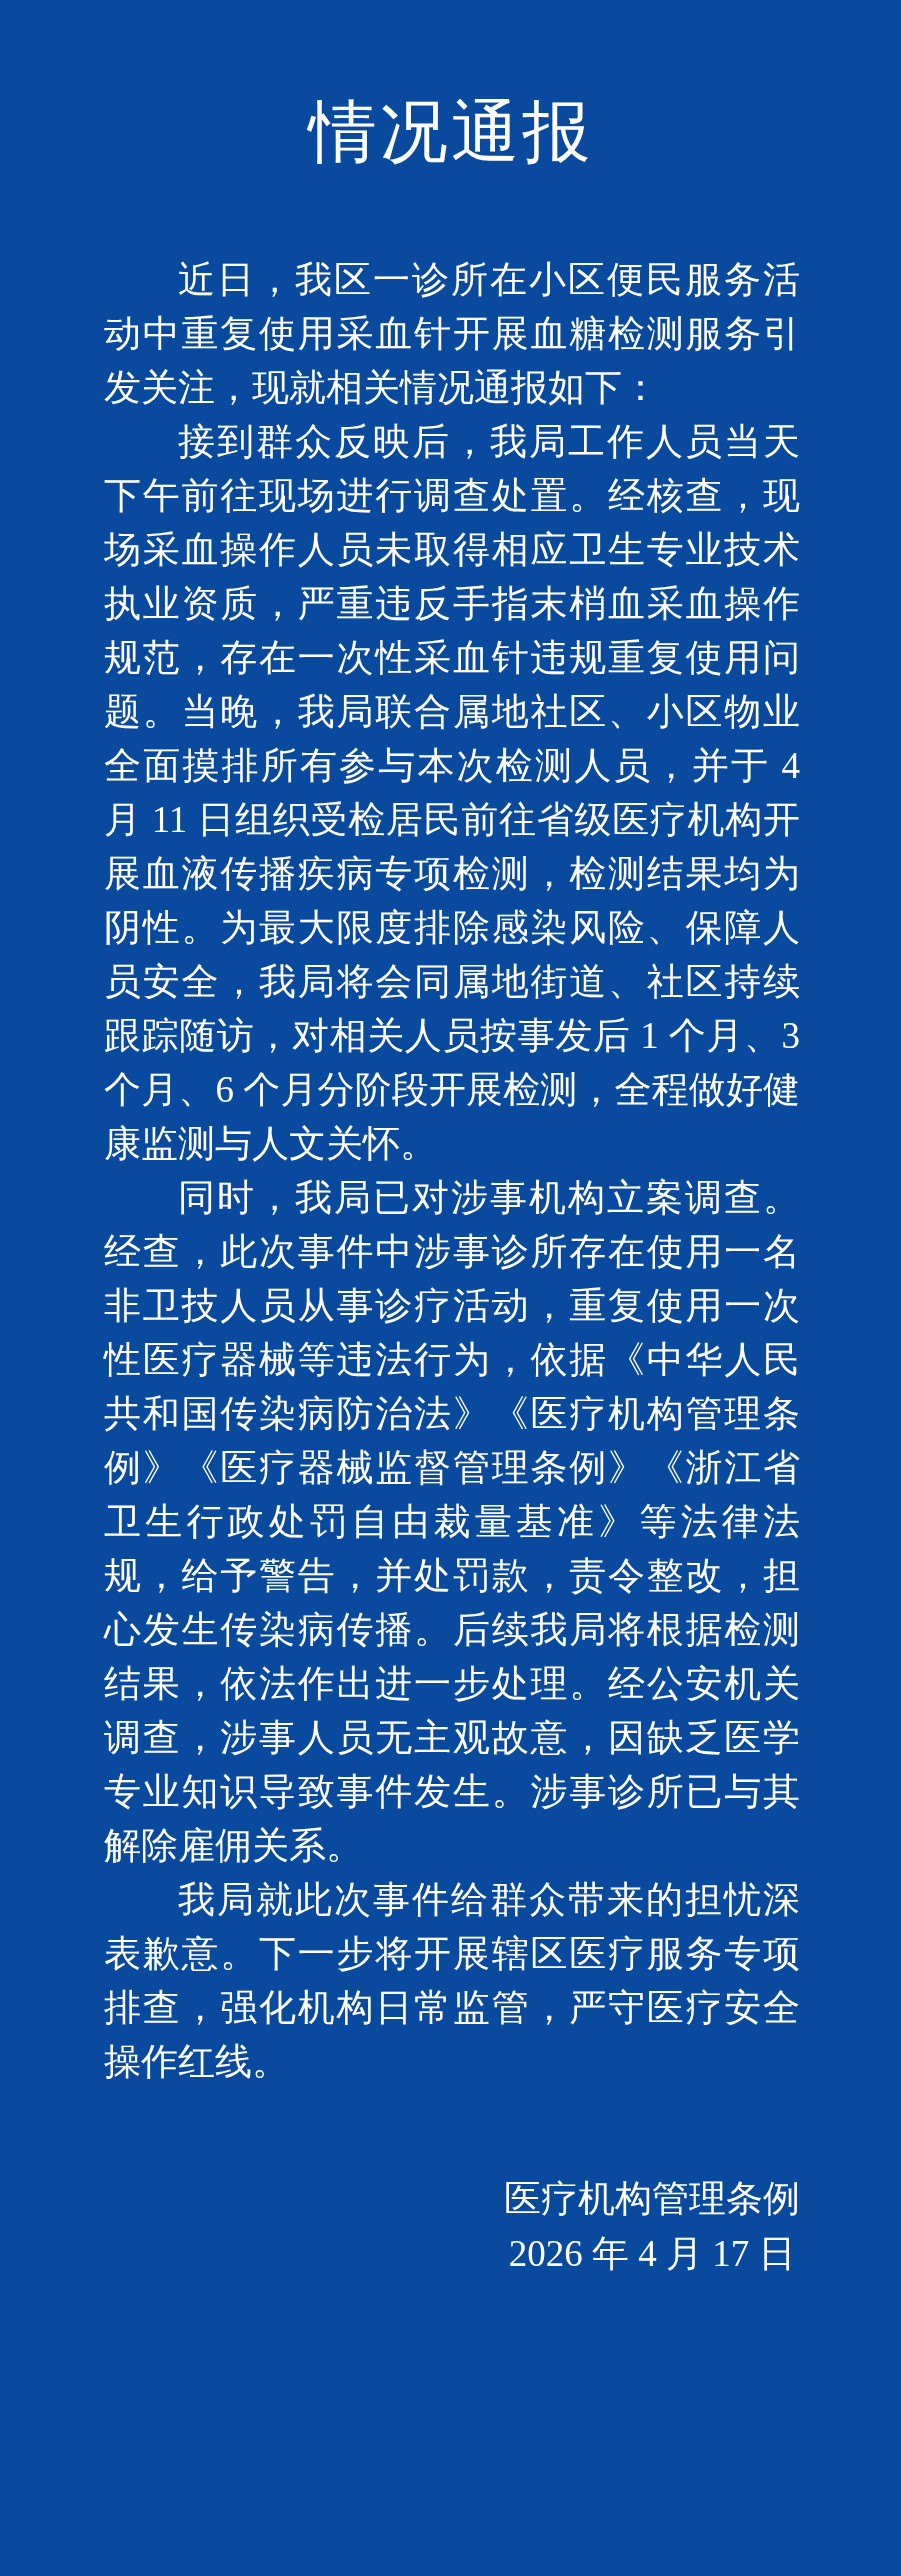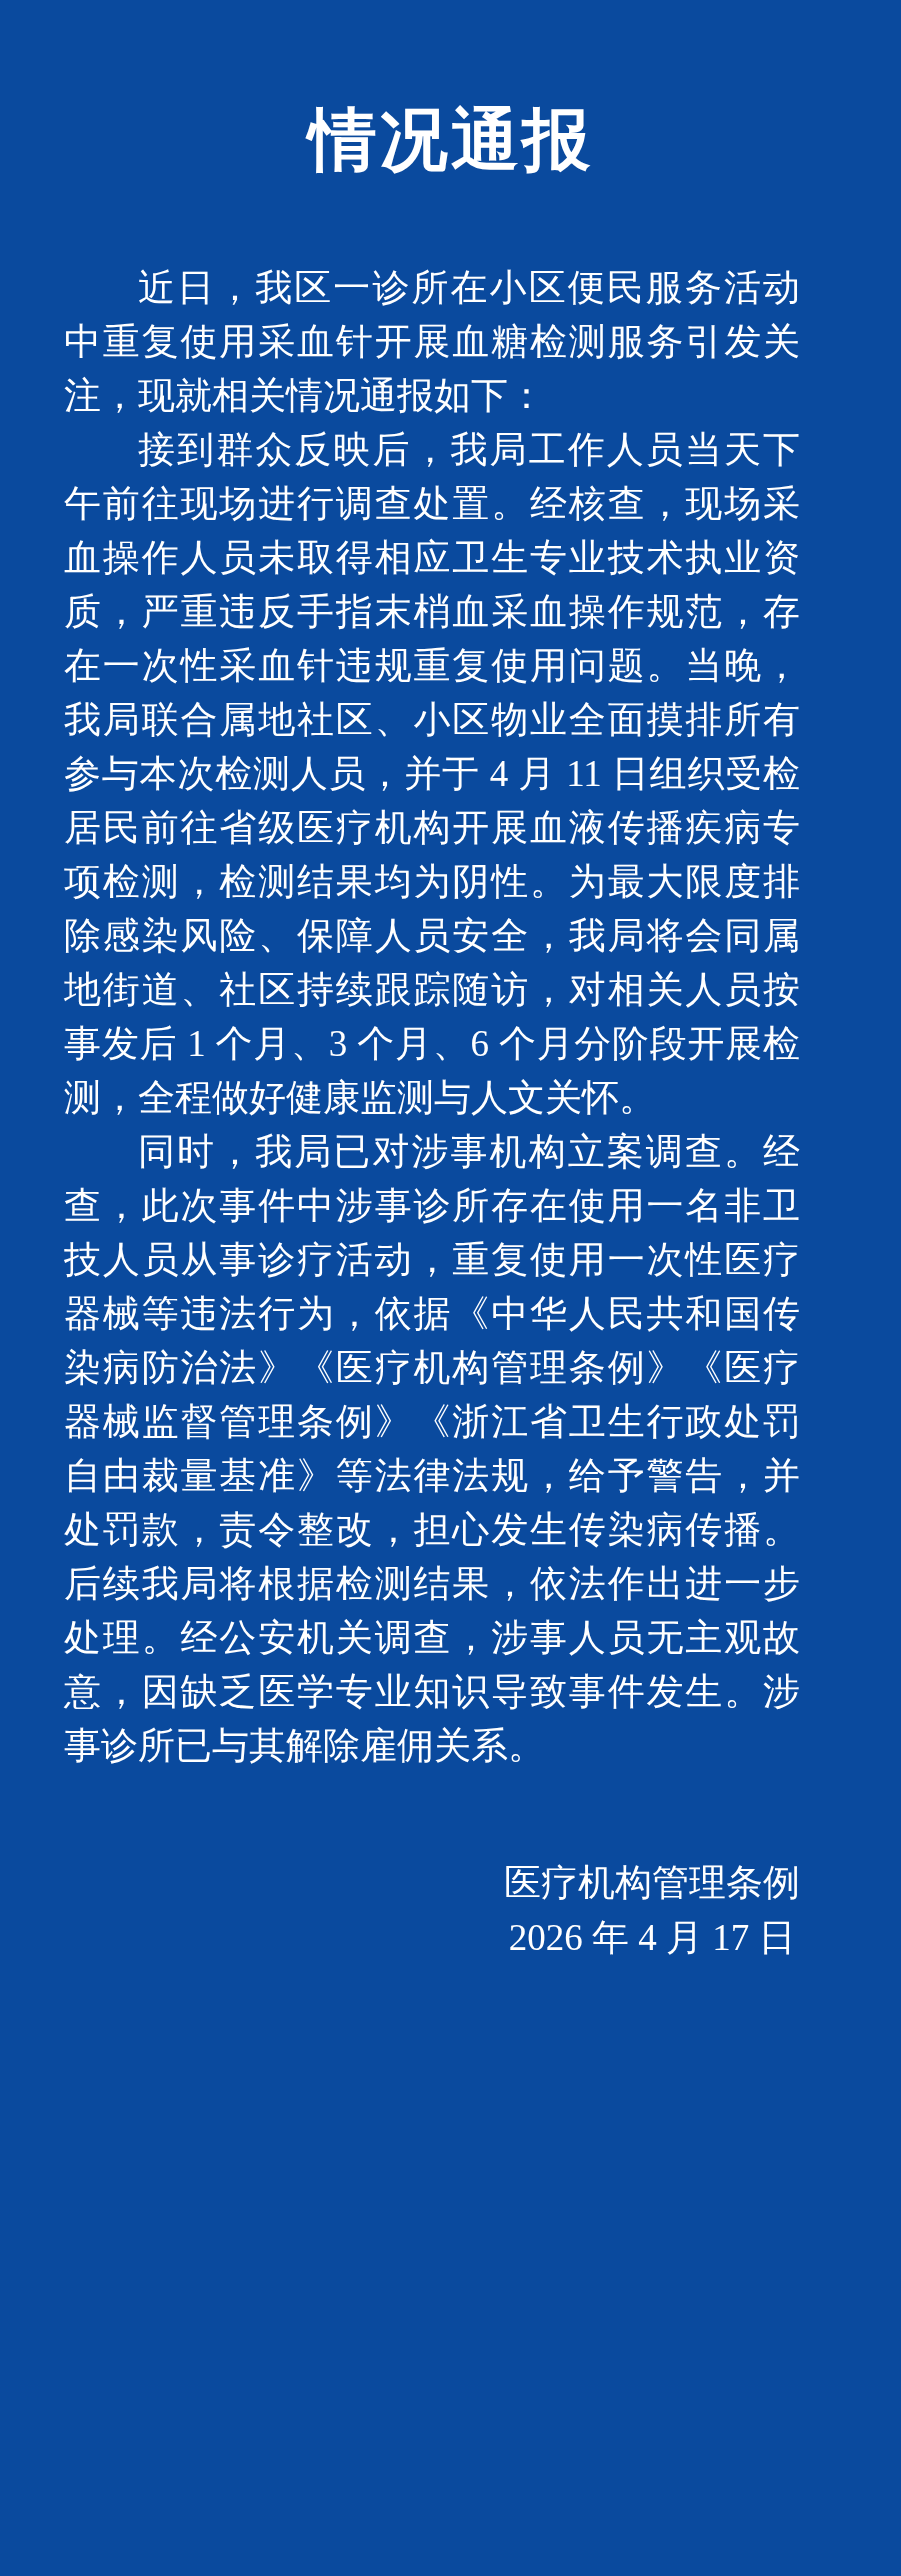--- a/index.html
+++ b/index.html
@@ -13,30 +13,30 @@
     font-family: "Liberation Serif", "DejaVu Serif", serif;
     overflow: hidden;
   }
   .page {
     width: 902px;
     height: 2576px;
     color: #ffffff;
     box-sizing: border-box;
   }
   .notice-title {
-    margin: 8px;
+    margin: 0;
     padding-top: 98px;
     font-size: 68px;
     line-height: 1;
-    font-weight: 700;
+    font-weight: 400;
     text-align: center;
     letter-spacing: 3.3px;
   }
   .notice-body {
-    margin: 87px 102px 0 64px;
+    margin: 87px 102px 0 104px;
     font-size: 37px;
     line-height: 54px;
     text-align: justify;
     text-justify: inter-character;
   }
   .notice-body p {
     margin: 0;
     padding: 0;
     text-indent: 2em;
   }
@@ -57,20 +57,21 @@
 </head>
 <body style="background: rgb(10, 74, 158);">
 
 <div class="page" style="color: rgb(255, 255, 255);">
   <h1 class="notice-title">情况通报</h1>
 
   <div class="notice-body">
       <p>近日，我区一诊所在小区便民服务活动中重复使用采血针开展血糖检测服务引发关注，现就相关情况通报如下：</p>
       <p>接到群众反映后，我局工作人员当天下午前往现场进行调查处置。经核查，现场采血操作人员未取得相应卫生专业技术执业资质，严重违反手指末梢血采血操作规范，存在一次性采血针违规重复使用问题。当晚，我局联合属地社区、小区物业全面摸排所有参与本次检测人员，并于 4 月 11 日组织受检居民前往省级医疗机构开展血液传播疾病专项检测，检测结果均为阴性。为最大限度排除感染风险、保障人员安全，我局将会同属地街道、社区持续跟踪随访，对相关人员按事发后 1 个月、3 个月、6 个月分阶段开展检测，全程做好健康监测与人文关怀。</p>
       <p>同时，我局已对涉事机构立案调查。经查，此次事件中涉事诊所存在使用一名非卫技人员从事诊疗活动，重复使用一次性医疗器械等违法行为，依据《中华人民共和国传染病防治法》《医疗机构管理条例》《医疗器械监督管理条例》《浙江省卫生行政处罚自由裁量基准》等法律法规，给予警告，并处罚款，责令整改，担心发生传染病传播。后续我局将根据检测结果，依法作出进一步处理。经公安机关调查，涉事人员无主观故意，因缺乏医学专业知识导致事件发生。涉事诊所已与其解除雇佣关系。</p>
+      <p>我局就此次事件给群众带来的担忧深表歉意。下一步将开展辖区医疗服务专项排查，强化机构日常监管，严守医疗安全操作红线。</p>
     </div>
 
   <div class="signature-block">
     <div class="issuer-line">医疗机构管理条例</div>
     <div class="date-line">2026 年 4 月 17 日</div>
   </div>
 </div>
 
 
 </body></html>

